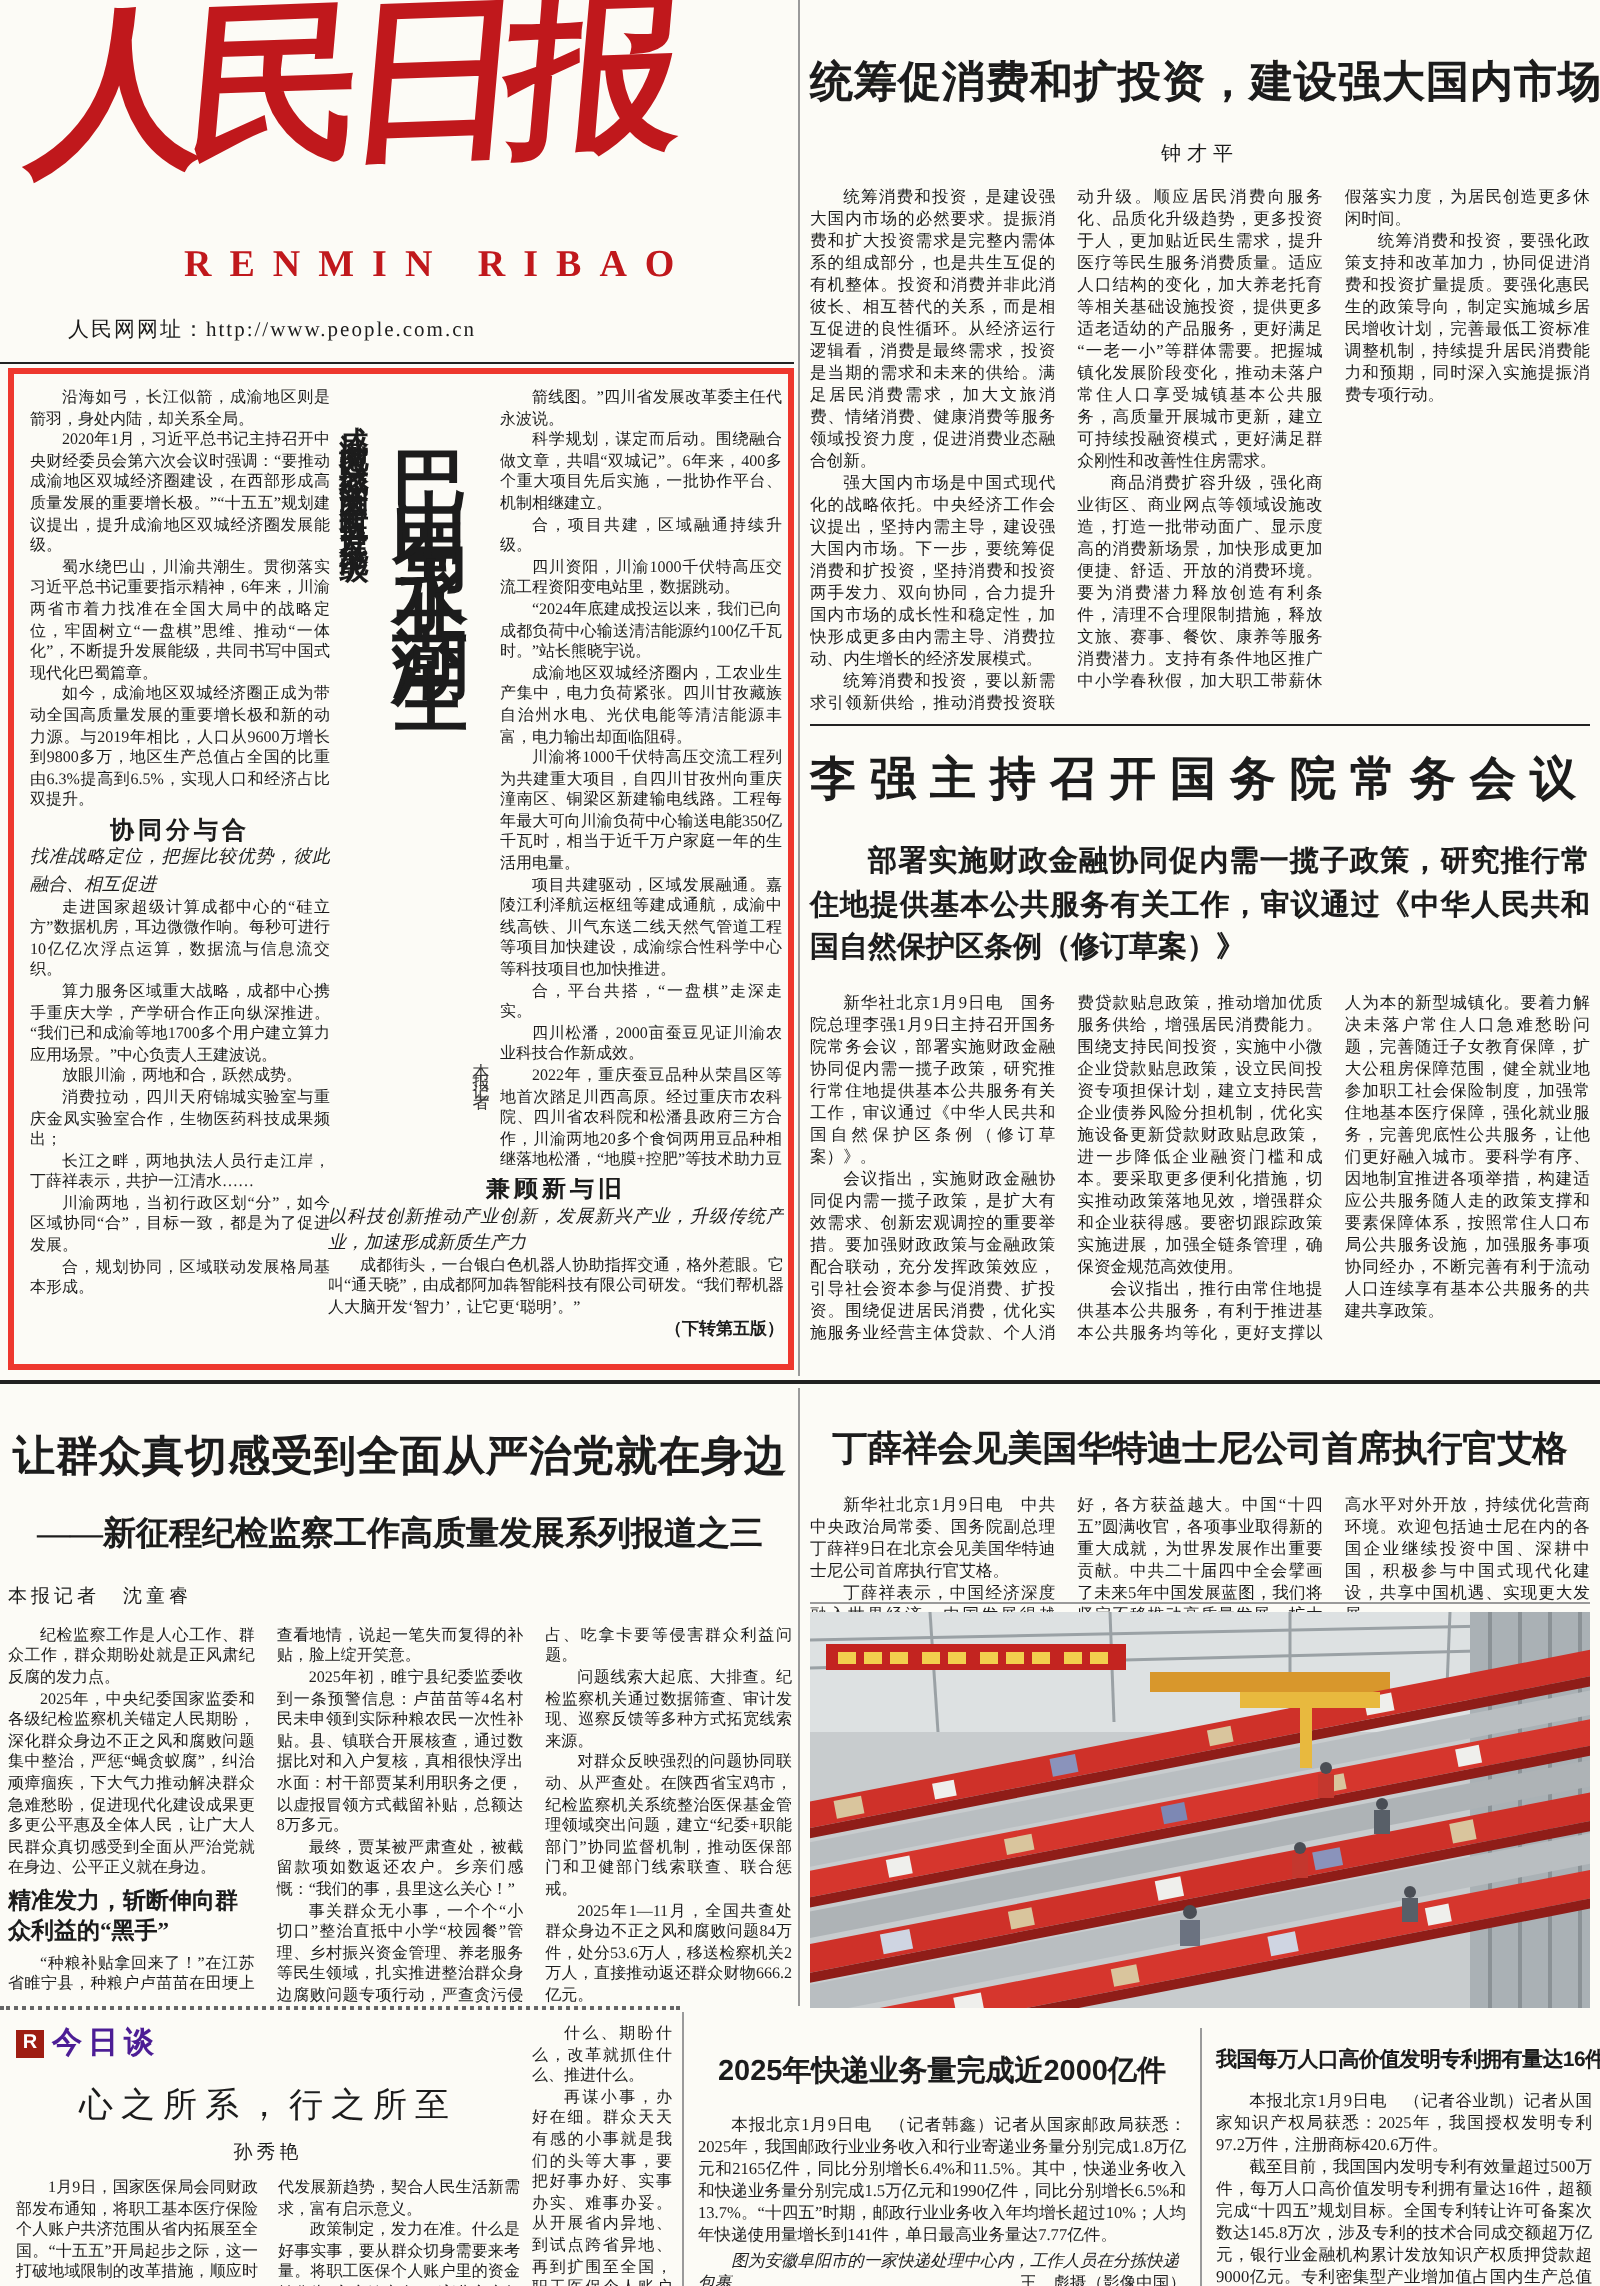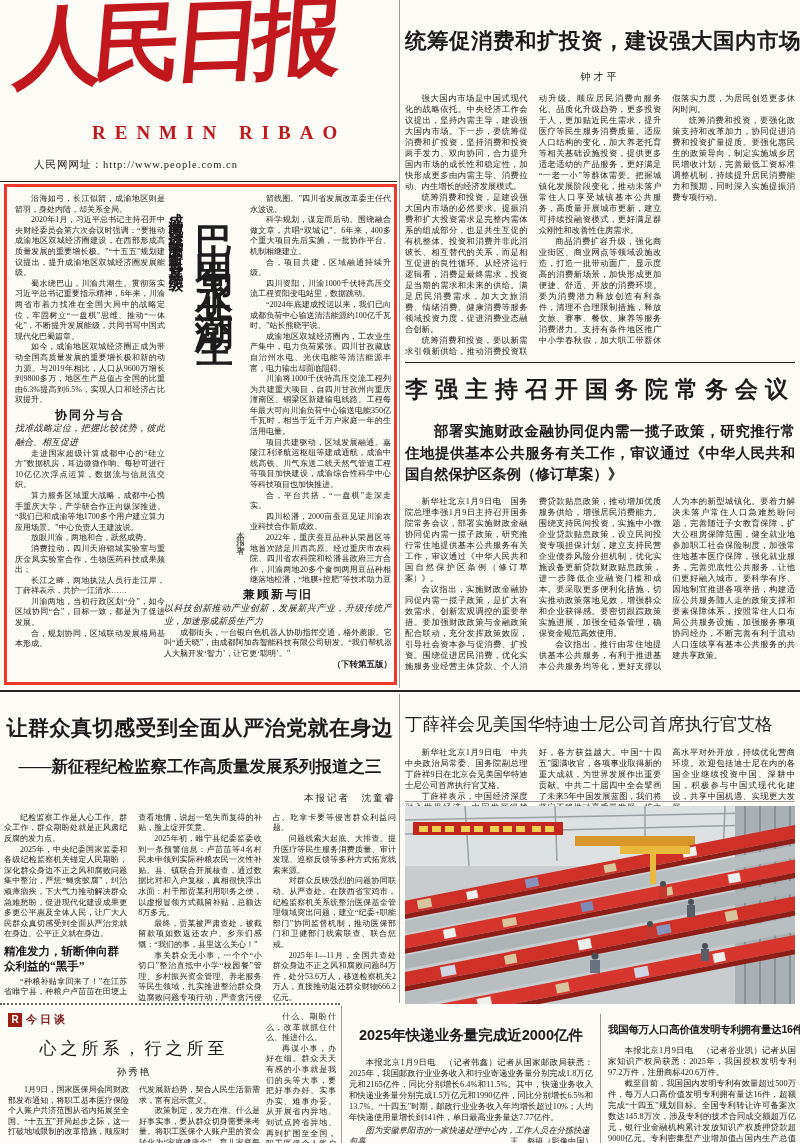--- a/index.html
+++ b/index.html
@@ -50,29 +50,29 @@
   .sec-h{font-weight:bold;font-size:12px;text-align:center;margin:4px 0 2px;letter-spacing:2px;}
   .sec-intro{font-style:italic;font-size:9px;line-height:1.45;text-align:center;margin:0 0 2px;}
   .turn{text-align:right;font-size:8.5px;font-weight:bold;}
   
   .council-title{font-size:23px;font-weight:bold;text-align:center;letter-spacing:7px;white-space:nowrap;}
   .council-sub{font-family:"Liberation Sans","DejaVu Sans",sans-serif;font-weight:bold;font-size:14.5px;
       line-height:1.5;text-align:justify;text-indent:2em;margin-top:10px;}
   
   .disc-title{font-size:21px;font-weight:900;text-align:center;white-space:nowrap;letter-spacing:0.5px;}
   .disc-sub{font-size:16.5px;font-weight:bold;text-align:center;margin-top:8px;white-space:nowrap;}
-  .disc-byline{font-size:9.5px;text-align:right;margin-top:7px;letter-spacing:2px;}
+  .disc-byline{font-size:9.5px;text-align:left;margin-top:7px;letter-spacing:2px;}
   .col-subhead{font-weight:bold;font-size:11.5px;line-height:1.3;margin:4px 0 3px;text-indent:0;}
   
-  .disney-title{font-size:17.5px;font-weight:400;text-align:left;white-space:nowrap;}
+  .disney-title{font-size:17.5px;font-weight:700;text-align:center;white-space:nowrap;}
   
   .tt-head{display:flex;align-items:center;gap:4px;}
   .rlogo{display:inline-block;width:14px;height:14px;background:#9e1d12;color:#fff;font-weight:bold;
       font-size:10px;line-height:14px;text-align:center;font-family:"Liberation Sans",sans-serif;}
-  .tt-label{color:#7f1d1d;font-weight:bold;font-size:11px;letter-spacing:3px;}
+  .tt-label{color:#4c1d95;font-weight:bold;font-size:15px;letter-spacing:3px;}
   .tt-title{font-size:17px;font-weight:normal;text-align:center;letter-spacing:4px;margin-top:10px;}
   .tt-author{font-size:9.5px;text-align:center;margin-top:6px;letter-spacing:2px;}
   
   .bt-title{font-weight:bold;text-align:center;white-space:nowrap;font-family:"Liberation Sans","DejaVu Sans",sans-serif;}
   .caption{font-size:8.3px;line-height:11px;color:#222;font-style:italic;}
   .dotted{position:absolute;border-top:2px dotted #666;}
 </style>
 </head>
 <body>
 
@@ -85,22 +85,22 @@
   </header>
   <div class="rule" style="left:0;top:181px;width:397px;height:1px;"></div>
 
   <div class="grayline" style="left:399px;top:0;width:1px;height:688px;"></div>
   <div class="grayline" style="left:399px;top:694px;width:1px;height:309px;"></div>
 
   <section class="abs" style="left:405px;top:12px;width:390px;">
     <h1 class="lead-title sans">统筹促消费和扩投资，建设强大国内市场</h1>
     <div class="lead-author">钟才平</div>
     <div class="body-text cols3 fs83" style="height:270px;margin-top:9px;">
+        <p>统筹消费和投资，是建设强大国内市场的必然要求。提振消费和扩大投资需求是完整内需体系的组成部分，也是共生互促的有机整体。投资和消费并非此消彼长、相互替代的关系，而是相互促进的良性循环。从经济运行逻辑看，消费是最终需求，投资是当期的需求和未来的供给。满足居民消费需求，加大文旅消费、情绪消费、健康消费等服务领域投资力度，促进消费业态融合创新。</p>
         <p>强大国内市场是中国式现代化的战略依托。中央经济工作会议提出，坚持内需主导，建设强大国内市场。下一步，要统筹促消费和扩投资，坚持消费和投资两手发力、双向协同，合力提升国内市场的成长性和稳定性，加快形成更多由内需主导、消费拉动、内生增长的经济发展模式。</p>
-        <p>统筹消费和投资，是建设强大国内市场的必然要求。提振消费和扩大投资需求是完整内需体系的组成部分，也是共生互促的有机整体。投资和消费并非此消彼长、相互替代的关系，而是相互促进的良性循环。从经济运行逻辑看，消费是最终需求，投资是当期的需求和未来的供给。满足居民消费需求，加大文旅消费、情绪消费、健康消费等服务领域投资力度，促进消费业态融合创新。</p>
         <p>统筹消费和投资，要以新需求引领新供给，推动消费投资联动升级。顺应居民消费向服务化、品质化升级趋势，更多投资于人，更加贴近民生需求，提升医疗等民生服务消费质量。适应人口结构的变化，加大养老托育等相关基础设施投资，提供更多适老适幼的产品服务，更好满足“一老一小”等群体需要。把握城镇化发展阶段变化，推动未落户常住人口享受城镇基本公共服务，高质量开展城市更新，建立可持续投融资模式，更好满足群众刚性和改善性住房需求。</p>
         <p>商品消费扩容升级，强化商业街区、商业网点等领域设施改造，打造一批带动面广、显示度高的消费新场景，加快形成更加便捷、舒适、开放的消费环境。要为消费潜力释放创造有利条件，清理不合理限制措施，释放文旅、赛事、餐饮、康养等服务消费潜力。支持有条件地区推广中小学春秋假，加大职工带薪休假落实力度，为居民创造更多休闲时间。</p>
         <p>统筹消费和投资，要强化政策支持和改革加力，协同促进消费和投资扩量提质。要强化惠民生的政策导向，制定实施城乡居民增收计划，完善最低工资标准调整机制，持续提升居民消费能力和预期，同时深入实施提振消费专项行动。</p>
       </div>
   </section>
 
   <section class="redbox">
     <div class="fe-left body-text fs80">
       <div>
           <p>沿海如弓，长江似箭，成渝地区则是箭羽，身处内陆，却关系全局。</p>
@@ -169,21 +169,21 @@
       <div>
           <p>纪检监察工作是人心工作、群众工作，群众期盼处就是正风肃纪反腐的发力点。</p>
           <p>2025年，中央纪委国家监委和各级纪检监察机关锚定人民期盼，深化群众身边不正之风和腐败问题集中整治，严惩“蝇贪蚁腐”，纠治顽瘴痼疾，下大气力推动解决群众急难愁盼，促进现代化建设成果更多更公平惠及全体人民，让广大人民群众真切感受到全面从严治党就在身边、公平正义就在身边。</p>
         </div>
       <h4 class="col-subhead">精准发力，斩断伸向群众利益的“黑手”</h4>
       <div>
           <p>“种粮补贴拿回来了！”在江苏省睢宁县，种粮户卢苗苗在田埂上查看地情，说起一笔失而复得的补贴，脸上绽开笑意。</p>
           <p>2025年初，睢宁县纪委监委收到一条预警信息：卢苗苗等4名村民未申领到实际种粮农民一次性补贴。县、镇联合开展核查，通过数据比对和入户复核，真相很快浮出水面：村干部贾某利用职务之便，以虚报冒领方式截留补贴，总额达8万多元。</p>
           <p>最终，贾某被严肃查处，被截留款项如数返还农户。乡亲们感慨：“我们的事，县里这么关心！”</p>
           <p>事关群众无小事，一个个“小切口”整治直抵中小学“校园餐”管理、乡村振兴资金管理、养老服务等民生领域，扎实推进整治群众身边腐败问题专项行动，严查贪污侵占、吃拿卡要等侵害群众利益问题。</p>
-          <p>问题线索大起底、大排查。提升医疗等民生服务消费质量、审计发现、巡察反馈等多种方式拓宽线索来源。</p>
+          <p>问题线索大起底、大排查。纪检监察机关通过数据筛查、审计发现、巡察反馈等多种方式拓宽线索来源。</p>
           <p>对群众反映强烈的问题协同联动、从严查处。在陕西省宝鸡市，纪检监察机关系统整治医保基金管理领域突出问题，建立“纪委+职能部门”协同监督机制，推动医保部门和卫健部门线索联查、联合惩戒。</p>
           <p>2025年1—11月，全国共查处群众身边不正之风和腐败问题84万件，处分53.6万人，移送检察机关2万人，直接推动返还群众财物666.2亿元。</p>
         </div>
 
     </div>
   </section>
 
   <section class="abs" style="left:405px;top:700px;width:390px;">
     <h1 class="disney-title">丁薛祥会见美国华特迪士尼公司首席执行官艾格</h1>
     <div class="body-text cols3 fs83" style="height:72px;margin-top:8px;">

